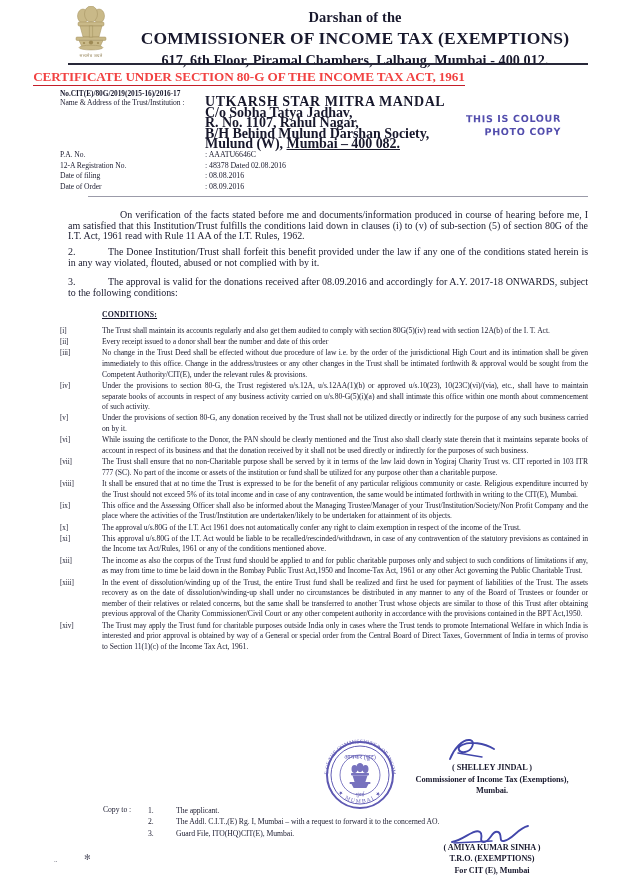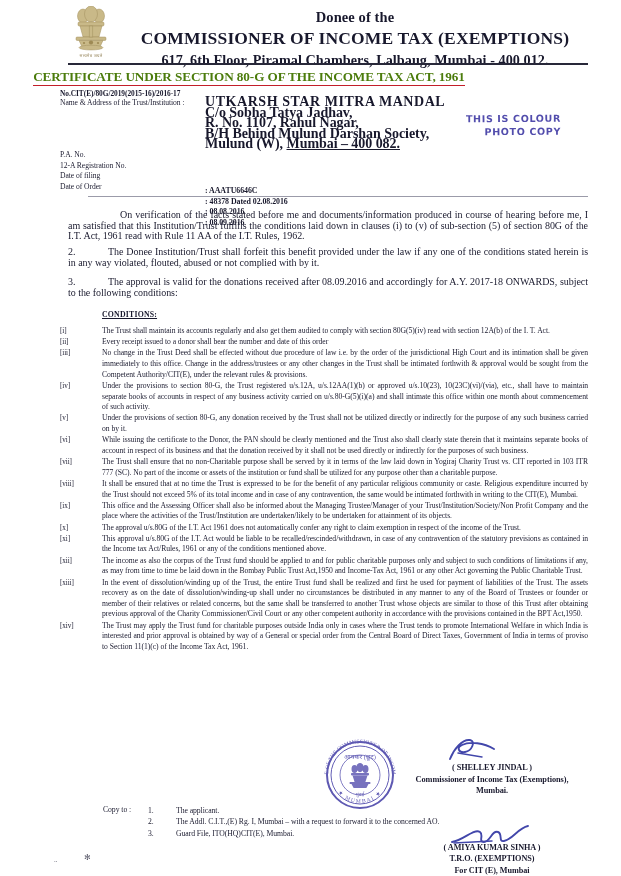--- a/index.html
+++ b/index.html
@@ -73,21 +73,21 @@
     background: #2a2a3a;
   }
   .cert-title {
     position: absolute;
     left: 0;
     top: 69px;
     width: 498px;
     text-align: center;
     font-size: 13.2px;
     font-weight: bold;
-    color: #4d7c0f;
+    color: #ef4444;
     letter-spacing: -.1px;
   }
   .cert-title span {
     border-bottom: 1.6px solid #c2202b;
     padding-bottom: 1px;
   }
   
   .refno {
     position: absolute;
     left: 60px;
@@ -121,23 +121,22 @@
     font-size: 7.6px;
     line-height: 10.5px;
     letter-spacing: -.05px;
   }
   .kv-vals {
     position: absolute;
     left: 205px;
     top: 150px;
     font-size: 7.9px;
     line-height: 10.5px;
-    font-weight: bold;
-    letter-spacing: -.05px;
-    margin-top: 36px;
+    font-weight: normal;
+    letter-spacing: -.05px;
   }
   .stamp-colour {
     position: absolute;
     left: 466px;
     top: 113px;
     font-family: "DejaVu Sans", sans-serif;
     font-size: 9.6px;
     font-weight: bold;
     color: #3c36a0;
     line-height: 12.5px;
@@ -297,21 +296,21 @@
       <g fill="#9d8a55">
         <circle cx="23" cy="36.5" r="2.1"></circle>
         <circle cx="16" cy="37" r="1.1"></circle>
         <circle cx="30" cy="37" r="1.1"></circle>
       </g>
     </svg>
     <div class="emblem-caption">सत्यमेव जयते</div>
   </div>
 
   <div class="head-block">
-    <div class="h-office">Donee of the</div>
+    <div class="h-office">Darshan of the</div>
     <div class="h-commissioner">COMMISSIONER OF INCOME TAX (EXEMPTIONS)</div>
     <div class="h-address">617, 6th Floor, Piramal Chambers, Lalbaug, Mumbai - 400 012.</div>
   </div>
 
   <div class="rule-top"></div>
 
   <div class="cert-title">
     <span>CERTIFICATE UNDER SECTION 80-G OF THE INCOME TAX ACT, 1961</span>
   </div>
 

